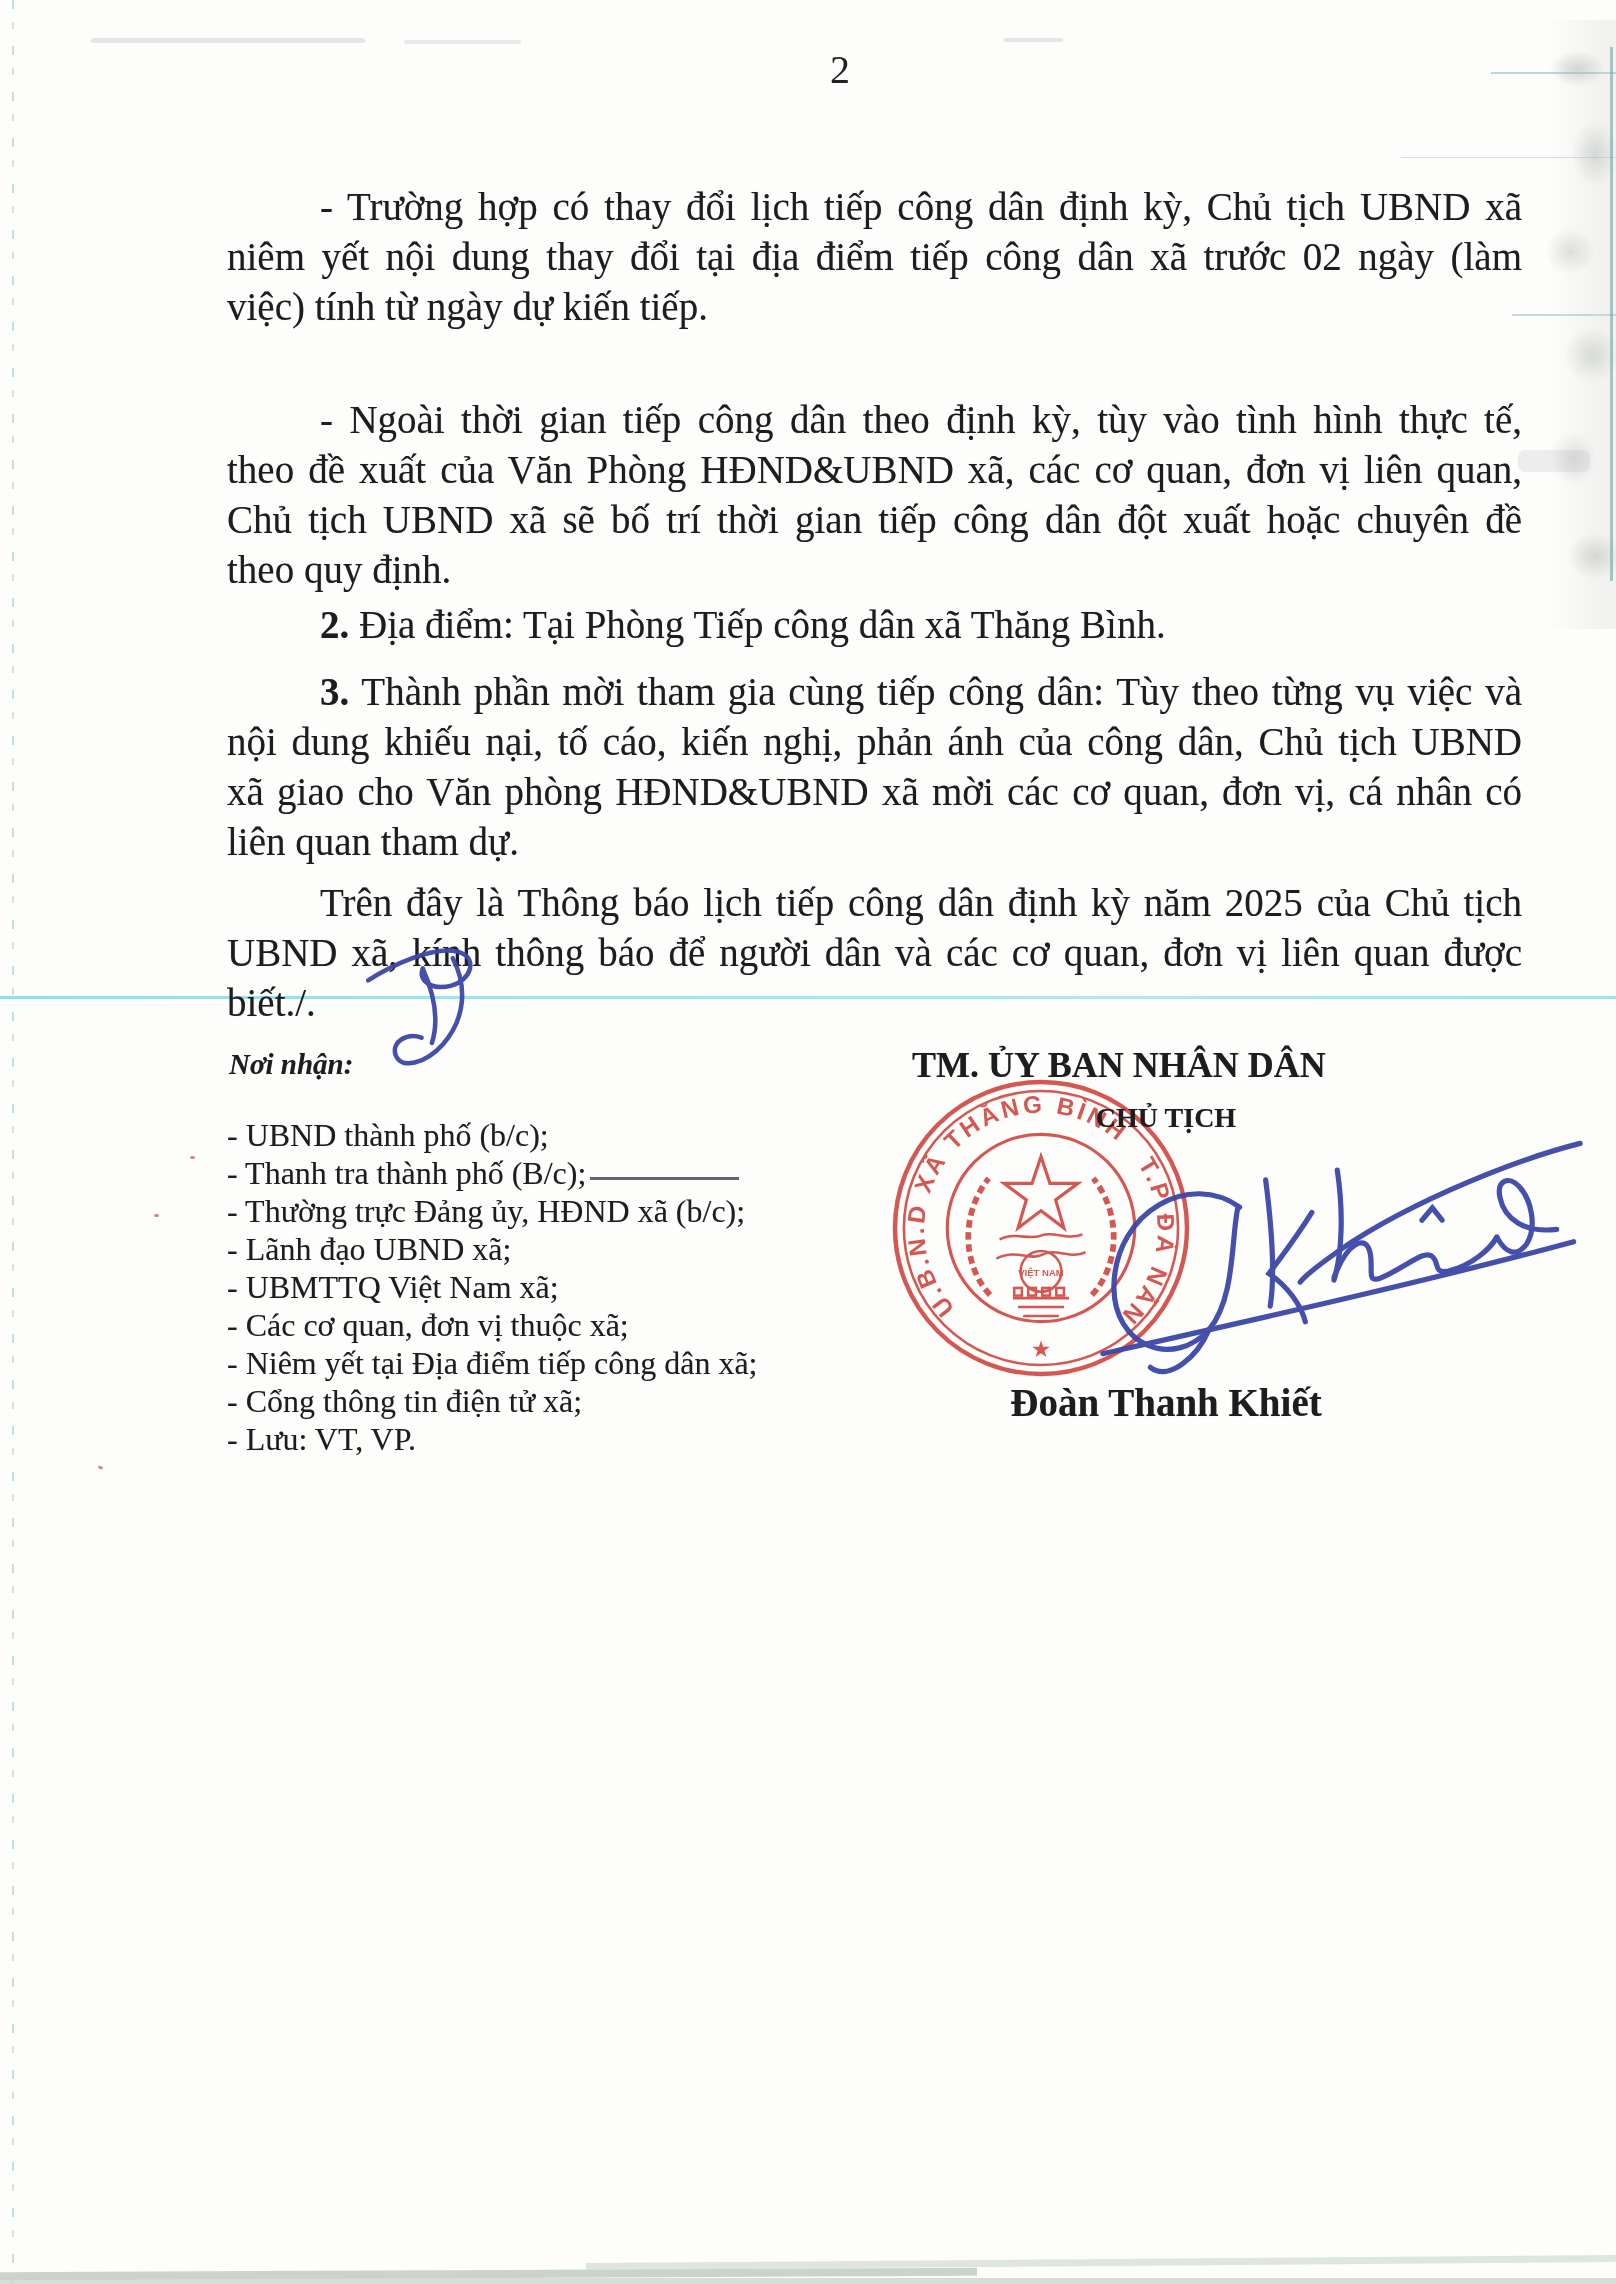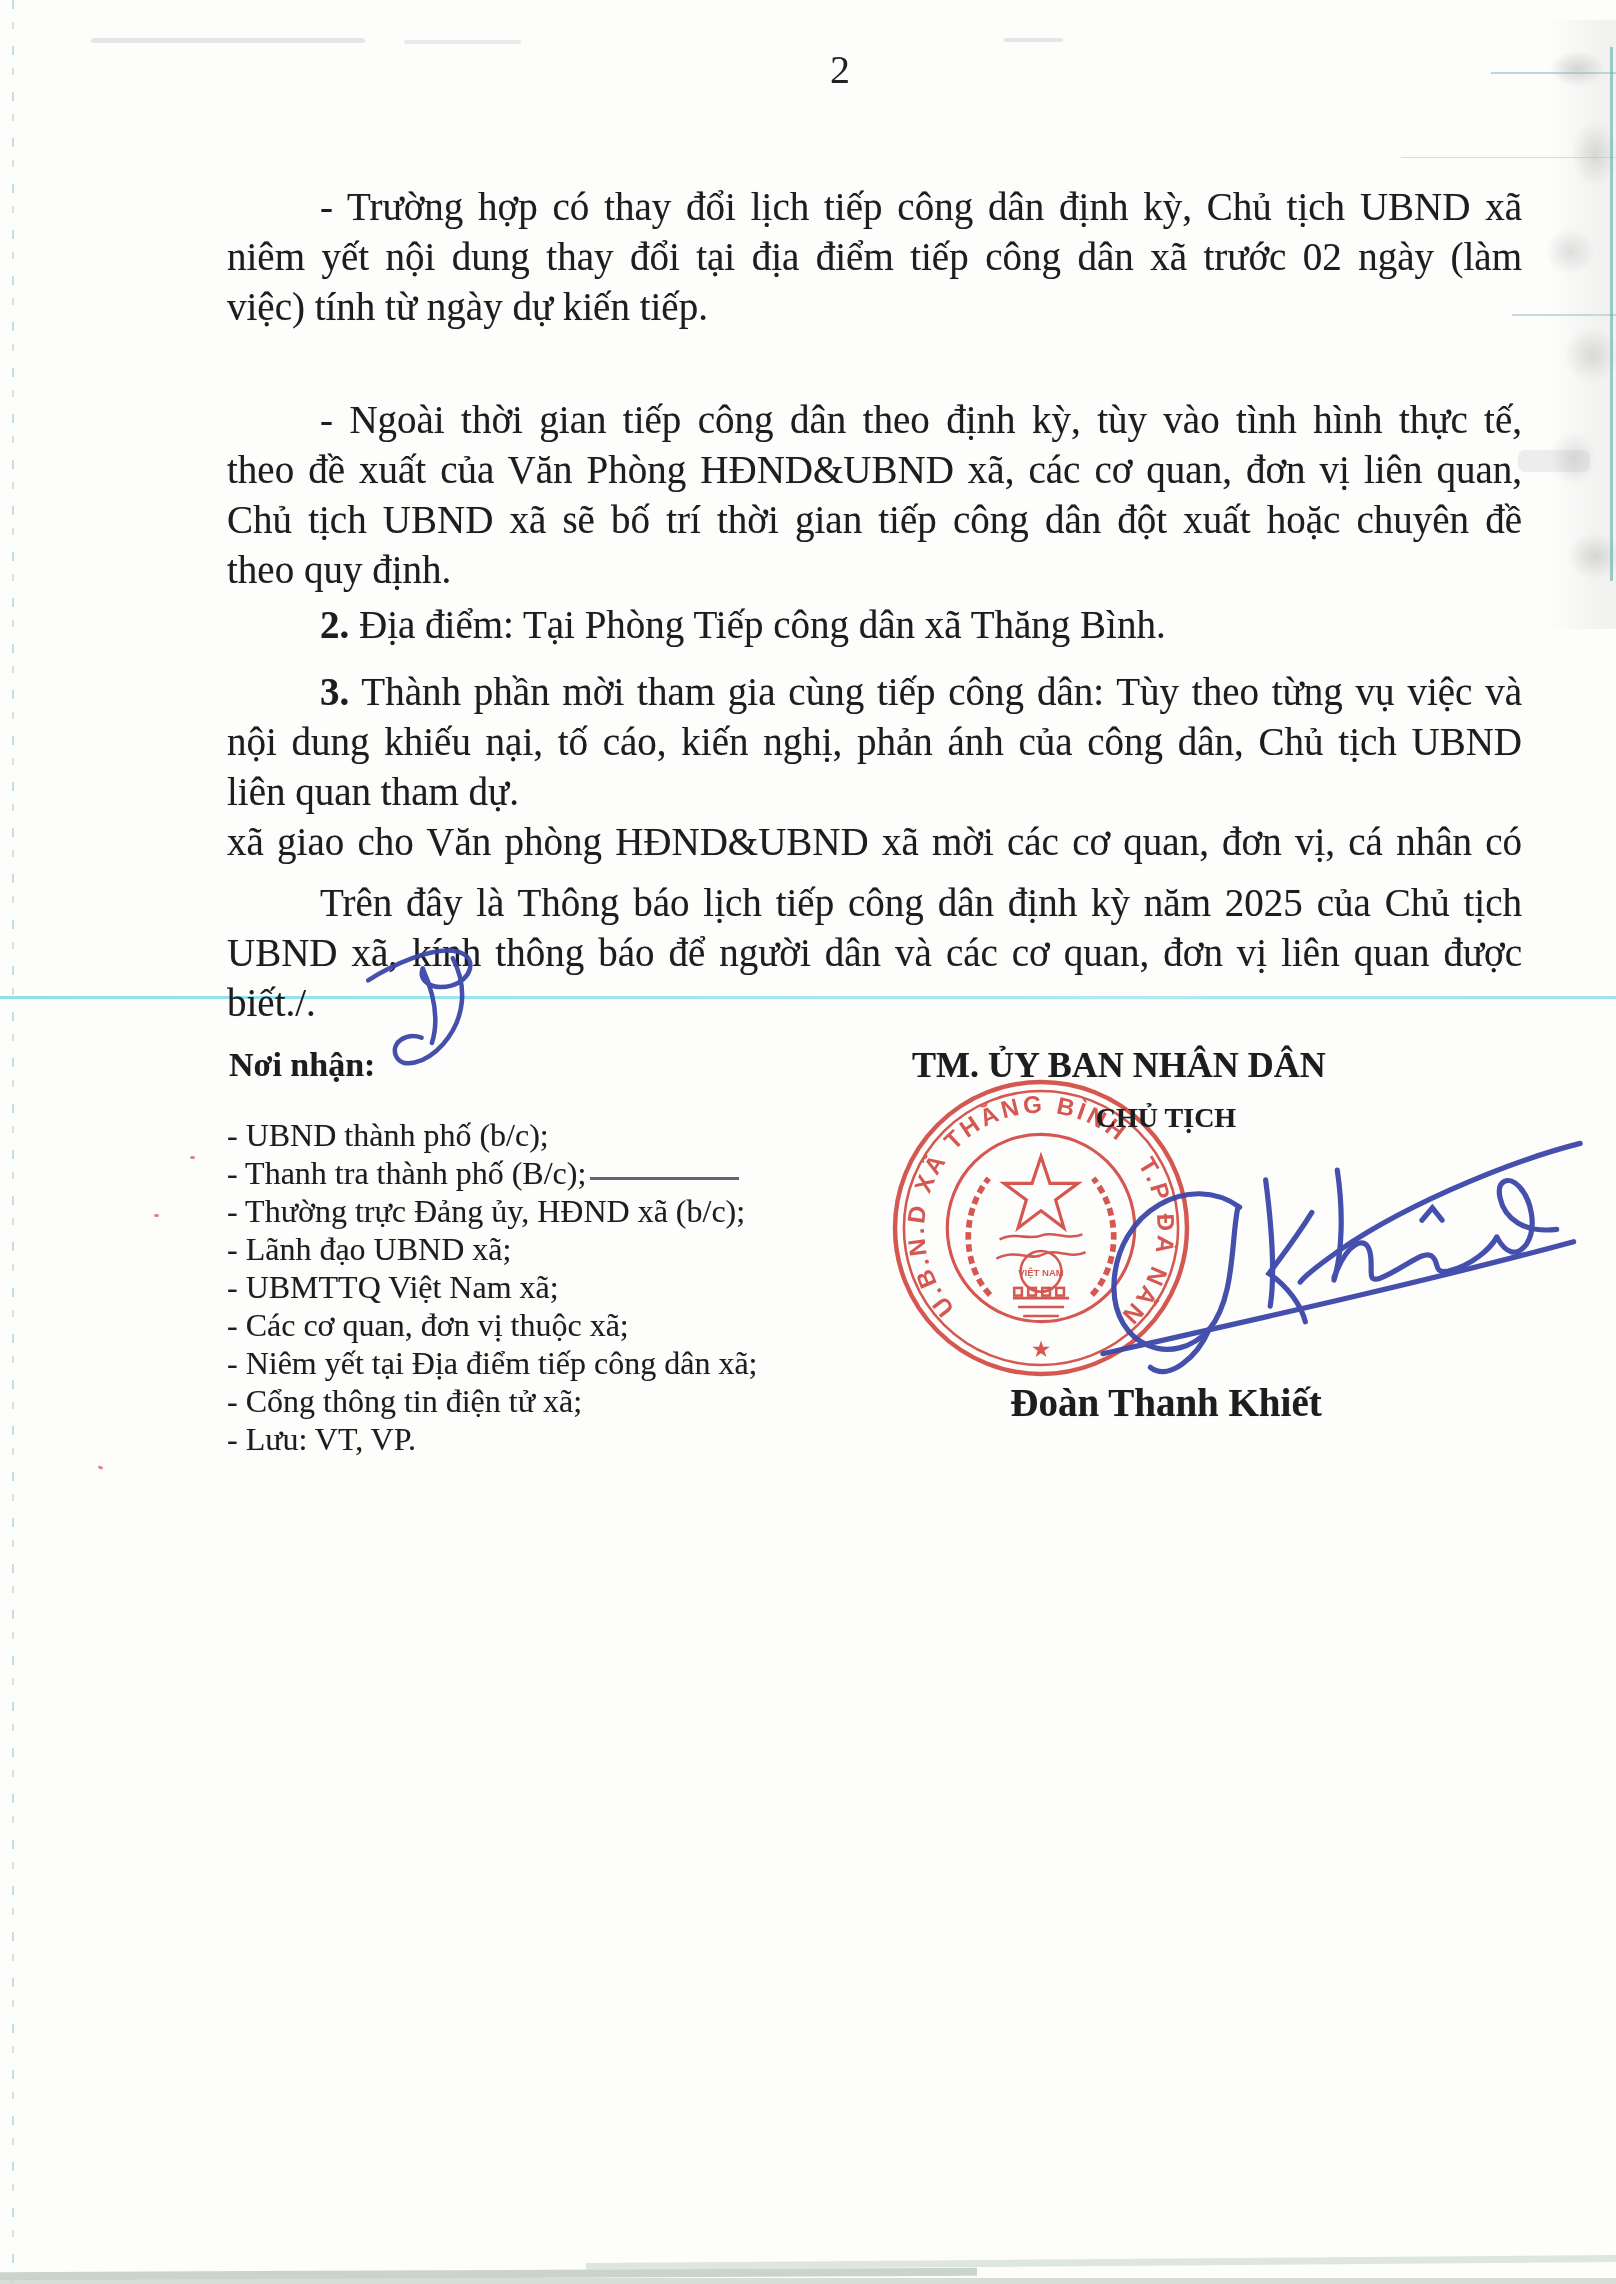--- a/index.html
+++ b/index.html
@@ -22,21 +22,21 @@
     text-align:justify;text-align-last:justify;
     white-space:normal;
     text-shadow:0 0 0.7px rgba(20,20,20,.38);
   }
   .bline.first{padding-left:93px;box-sizing:border-box;}
   .bline.last{text-align:left;text-align-last:left;}
   .bnum{font-weight:bold;}
   
   .nn-title{
     position:absolute;left:229px;top:1045px;
-    font-size:34px;font-weight:bold;line-height:39px;
+    font-size:29px;font-weight:bold;font-style:italic;line-height:39px;
     text-shadow:0 0 0.7px rgba(20,20,20,.35);
   }
   .nn-list{position:absolute;left:227px;top:1084px;width:717px;margin-top:32px;}
   .nn-item{
     font-size:32px;line-height:38px;height:38px;
     text-shadow:0 0 0.7px rgba(20,20,20,.3);
   }
   .strike-artifact{
     position:absolute;left:590px;top:1177px;width:149px;height:2.6px;
     background:#30304a;opacity:.75;
@@ -150,22 +150,22 @@
     <div class="bline last">theo quy định.</div>
   </div>
 
   <div class="para" style="top:600px;">
     <div class="bline first last"><span class="bnum">2.</span><span> Địa điểm: Tại Phòng Tiếp công dân xã Thăng Bình.</span></div>
   </div>
 
   <div class="para" style="top:667px;">
     <div class="bline first"><span class="bnum">3.</span><span> Thành phần mời tham gia cùng tiếp công dân: Tùy theo từng vụ việc và</span></div>
     <div class="bline">nội dung khiếu nại, tố cáo, kiến nghị, phản ánh của công dân, Chủ tịch UBND</div>
+    <div class="bline">xã giao cho Văn phòng HĐND&amp;UBND xã mời các cơ quan, đơn vị, cá nhân có</div>
     <div class="bline last">liên quan tham dự.</div>
-    <div class="bline">xã giao cho Văn phòng HĐND&amp;UBND xã mời các cơ quan, đơn vị, cá nhân có</div>
   </div>
 
   <div class="para" style="top:878px;z-index:3;">
     <div class="bline first">Trên đây là Thông báo lịch tiếp công dân định kỳ năm 2025 của Chủ tịch</div>
     <div class="bline">UBND xã, kính thông báo để người dân và các cơ quan, đơn vị liên quan được</div>
     <div class="bline last">biết./.</div>
   </div>
 
   <svg class="initial-svg" width="163" height="140" viewBox="0 0 250 215">
     <g fill="none" stroke="#3c46a8" stroke-width="7" stroke-linecap="round" opacity="0.95">

